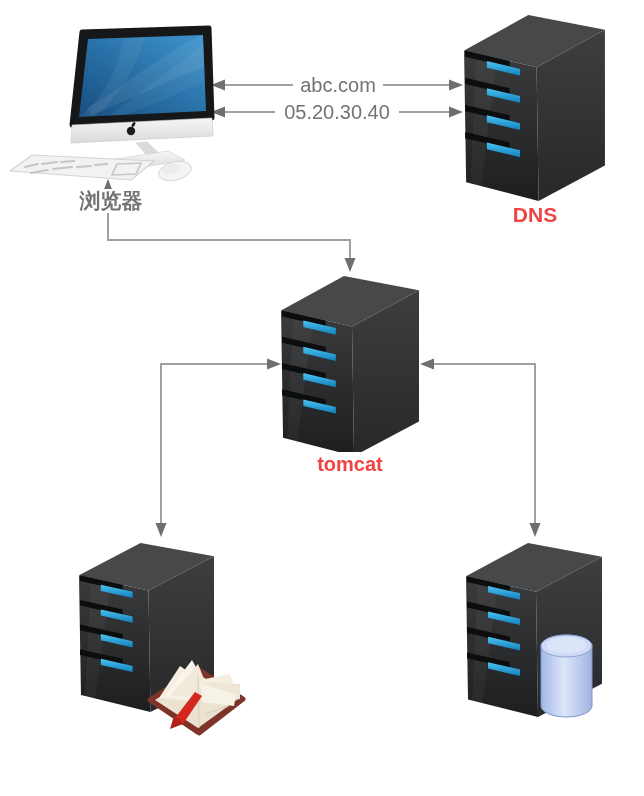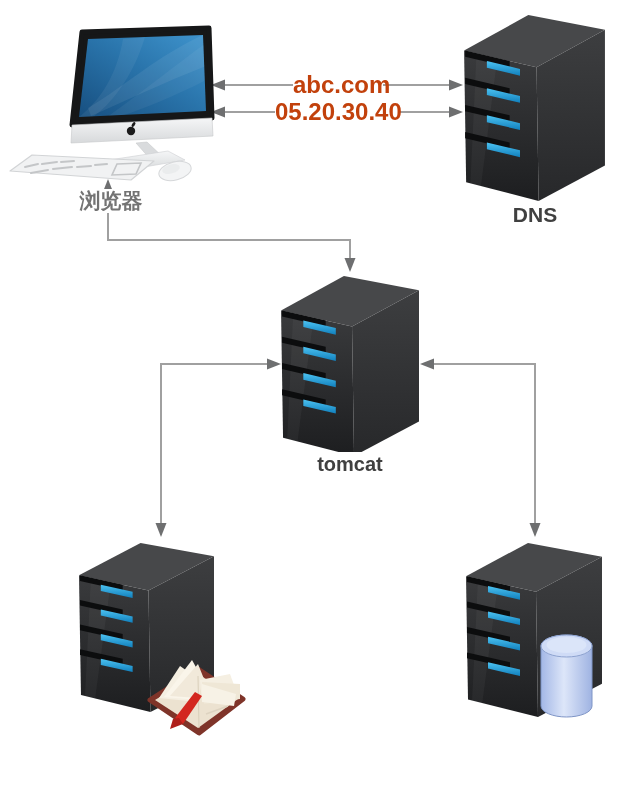--- a/index.html
+++ b/index.html
@@ -5,26 +5,26 @@
   html,body{margin:0;padding:0;background:#fff;}
   #canvas{
     position:relative;width:644px;height:796px;background:#ffffff;
     font-family:"Liberation Sans","DejaVu Sans",sans-serif;overflow:hidden;
   }
   #connectors{position:absolute;left:0;top:0;width:644px;height:796px;}
   .conn-line{stroke:#a0a0a0;stroke-width:2;fill:none;}
   .conn-head{fill:#6e6f70;stroke:none;}
   .node-icon{position:absolute;display:block;}
   .node-label{
-    position:absolute;text-align:center;color:#404040;
+    position:absolute;text-align:center;color:#ef4444;
     font-size:20px;font-weight:bold;line-height:24px;background:#ffffff;
   }
   .edge-label{
-    position:absolute;text-align:center;color:#c2410c;
-    font-size:24px;font-weight:bold;line-height:24px;background:#ffffff;
+    position:absolute;text-align:center;color:#737373;
+    font-size:20px;font-weight:normal;line-height:24px;background:#ffffff;
   }
   .cjk{font-size:21px;color:#737373;}
 </style>
 </head>
 <body>
 
 <svg width="0" height="0" style="position:absolute" aria-hidden="true">
   <defs>
     <linearGradient id="gSrvRight" x1="0" y1="0" x2="0" y2="1">
       <stop offset="0" stop-color="#3d3e40"></stop>

